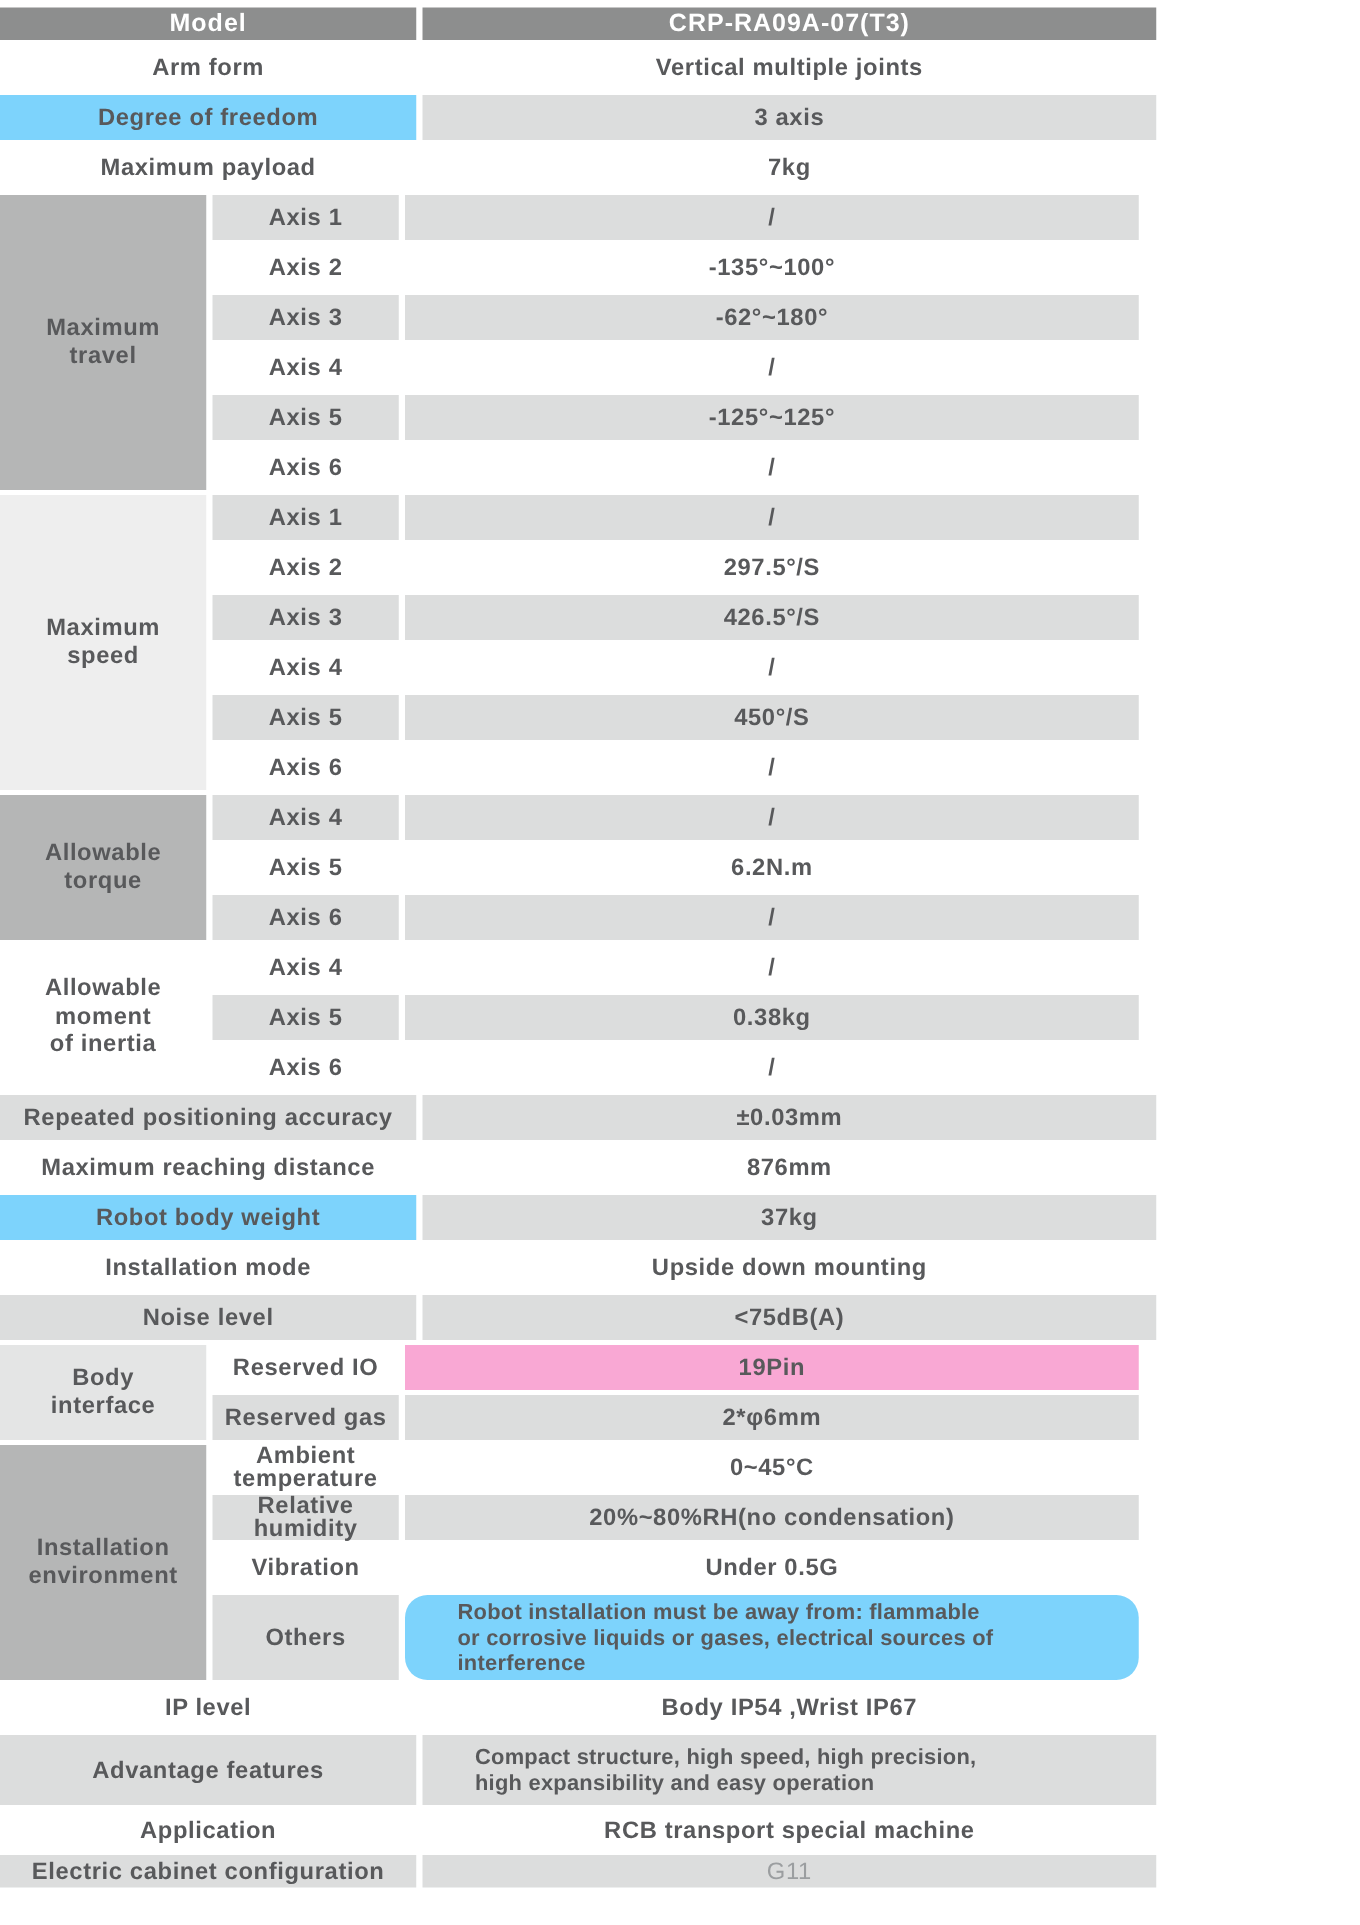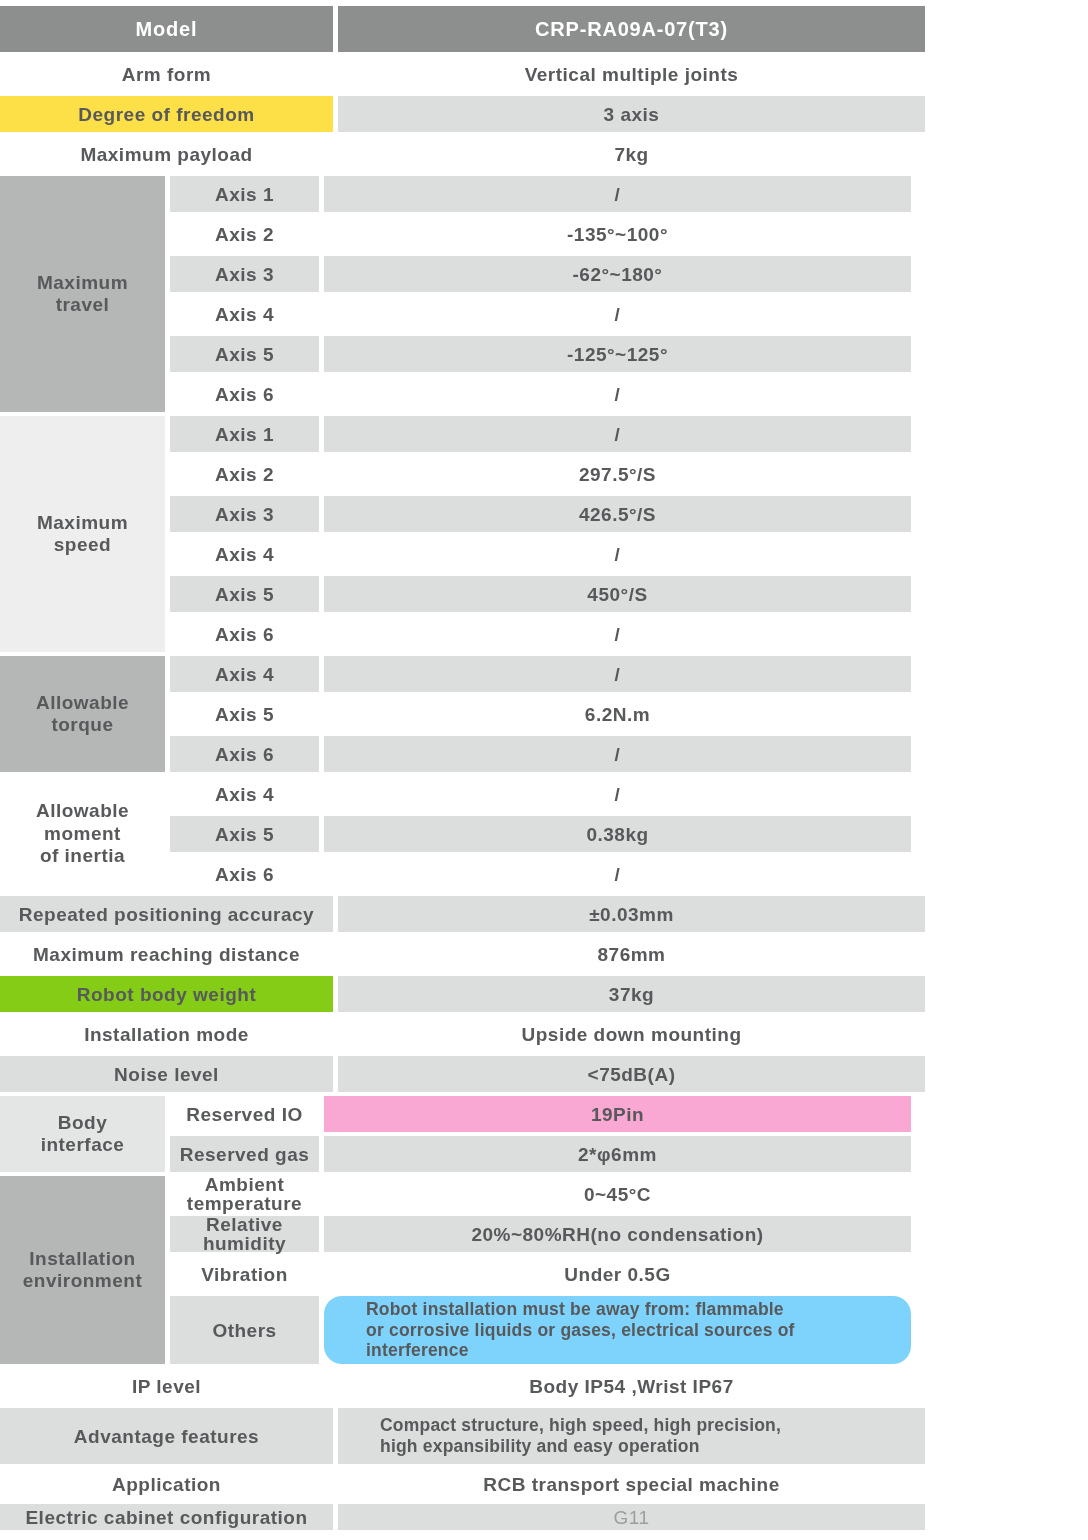--- a/index.html
+++ b/index.html
@@ -19,41 +19,41 @@
   .section{display:flex;margin-bottom:4px;}
   .gcell{
     width:165px;margin-right:5px;flex:none;
     display:flex;align-items:center;justify-content:center;
     color:#58595b;font-weight:700;font-size:19px;letter-spacing:.5px;
     text-align:center;white-space:pre-line;line-height:1.18;
     box-sizing:border-box;
   }
   .grows{flex:1 1 auto;display:flex;flex-direction:column;}
   .grows .row:last-child{margin-bottom:0;}
-  .header-row{height:46px;}
+  .header-row{height:26px;}
   .header-row .cell{font-size:20px;letter-spacing:.8px;}
   .left{justify-content:flex-start;text-align:left;padding-left:42px;padding-right:10px;}
   .small{font-size:17.5px;letter-spacing:.2px;line-height:1.18;}
   .muted{font-weight:400;}
 </style>
 </head>
 <body>
 
 <div class="page">
   <div class="spec-table" id="spec-table">
       <div class="row header-row">
         <div class="cell lbl" style="background: rgb(141, 142, 142); color: rgb(255, 255, 255);">Model</div>
         <div class="cell val" style="background: rgb(141, 142, 142); color: rgb(255, 255, 255);">CRP-RA09A-07(T3)</div>
       </div>
       <div class="row">
         <div class="cell lbl" style="background: rgb(255, 255, 255);">Arm form</div>
         <div class="cell val" style="background: rgb(255, 255, 255);">Vertical multiple joints</div>
       </div>
       <div class="row">
-        <div class="cell lbl" style="background: #fde047;">Degree of freedom</div>
+        <div class="cell lbl" style="background: #7dd3fc;">Degree of freedom</div>
         <div class="cell val" style="background: rgb(220, 221, 221);">3 axis</div>
       </div>
       <div class="row">
         <div class="cell lbl" style="background: rgb(255, 255, 255);">Maximum payload</div>
         <div class="cell val" style="background: rgb(255, 255, 255);">7kg</div>
       </div>
       <div class="section">
         <div class="gcell" style="background: rgb(181, 182, 182);">Maximum
 travel</div>
         <div class="grows">
@@ -152,21 +152,21 @@
       </div>
       <div class="row">
         <div class="cell lbl" style="background: rgb(220, 221, 221);">Repeated positioning accuracy</div>
         <div class="cell val" style="background: rgb(220, 221, 221);">±0.03mm</div>
       </div>
       <div class="row">
         <div class="cell lbl" style="background: rgb(255, 255, 255);">Maximum reaching distance</div>
         <div class="cell val" style="background: rgb(255, 255, 255);">876mm</div>
       </div>
       <div class="row">
-        <div class="cell lbl" style="background: #84cc16;">Robot body weight</div>
+        <div class="cell lbl" style="background: #7dd3fc;">Robot body weight</div>
         <div class="cell val" style="background: rgb(220, 221, 221);">37kg</div>
       </div>
       <div class="row">
         <div class="cell lbl" style="background: rgb(255, 255, 255);">Installation mode</div>
         <div class="cell val" style="background: rgb(255, 255, 255);">Upside down mounting</div>
       </div>
       <div class="row">
         <div class="cell lbl" style="background: rgb(220, 221, 221);">Noise level</div>
         <div class="cell val" style="background: rgb(220, 221, 221);">&lt;75dB(A)</div>
       </div>

